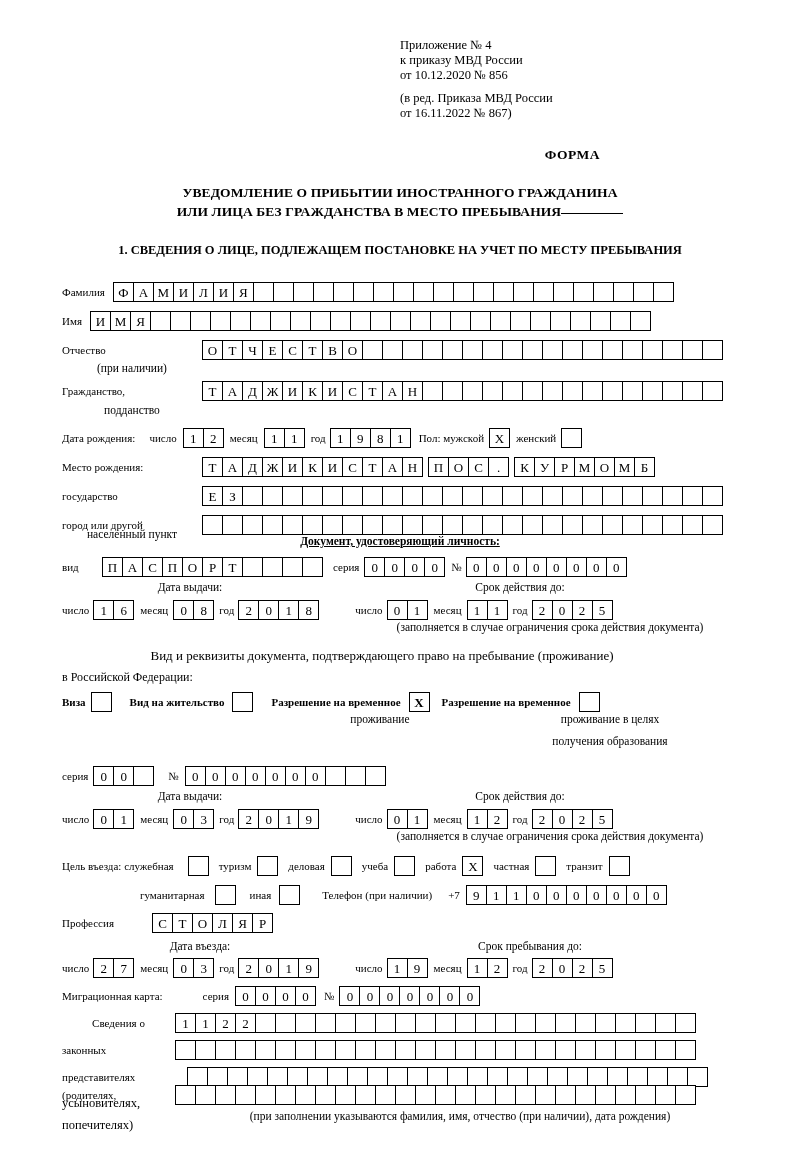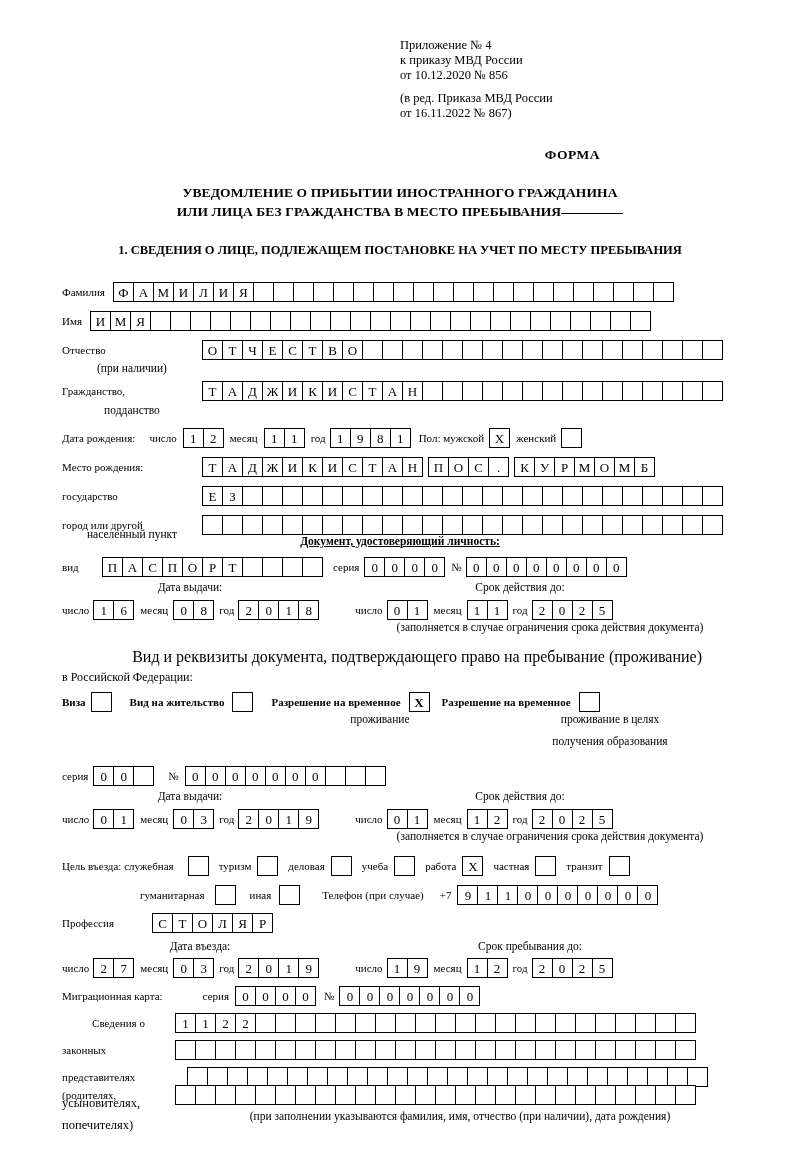--- a/index.html
+++ b/index.html
@@ -471,21 +471,21 @@
         <span class="lbl">год</span>
         <span style="display: inline-block; width: 4px;"></span>
         <div class="boxes">
           <div class="bx">2</div>
           <div class="bx">0</div>
           <div class="bx">2</div>
           <div class="bx">5</div>
         </div>
       </div>
       <div class="center-note " style="top: 621px; left: 380px; width: 340px;">(заполняется в случае ограничения срока действия документа)</div>
-      <div class="center-note " style="top: 648px; left: 62px; width: 640px; text-align: right; font-size: 16px;">Вид и реквизиты документа, подтверждающего право на пребывание (проживание)</div>
+      <div class="center-note " style="top: 648px; left: 62px; width: 640px; text-align: center; font-size: 13px;">Вид и реквизиты документа, подтверждающего право на пребывание (проживание)</div>
       <div class="center-note " style="top: 670px; left: 62px; width: 640px; text-align: left; font-size: 12px;">в Российской Федерации:</div>
       <div class="row" style="top: 692px; left: 62px; font-weight: bold;">
         <span class="lbl">Виза</span>
         <span style="display: inline-block; width: 5px;"></span>
         <div class="boxes">
           <div class="bx"></div>
         </div>
         <span style="display: inline-block; width: 18px;"></span>
         <span class="lbl">Вид на жительство</span>
         <span style="display: inline-block; width: 8px;"></span>
@@ -631,21 +631,21 @@
         <div class="boxes">
           <div class="bx"></div>
         </div>
         <span style="display: inline-block; width: 14px;"></span>
         <span class="lbl">иная</span>
         <span style="display: inline-block; width: 8px;"></span>
         <div class="boxes">
           <div class="bx"></div>
         </div>
         <span style="display: inline-block; width: 22px;"></span>
-        <span class="lbl">Телефон (при случае)</span>
+        <span class="lbl">Телефон (при наличии)</span>
         <span style="display: inline-block; width: 16px;"></span>
         <span class="lbl">+7</span>
         <span style="display: inline-block; width: 6px;"></span>
         <div class="boxes">
           <div class="bx">9</div>
           <div class="bx">1</div>
           <div class="bx">1</div>
           <div class="bx">0</div>
           <div class="bx">0</div>
           <div class="bx">0</div>

